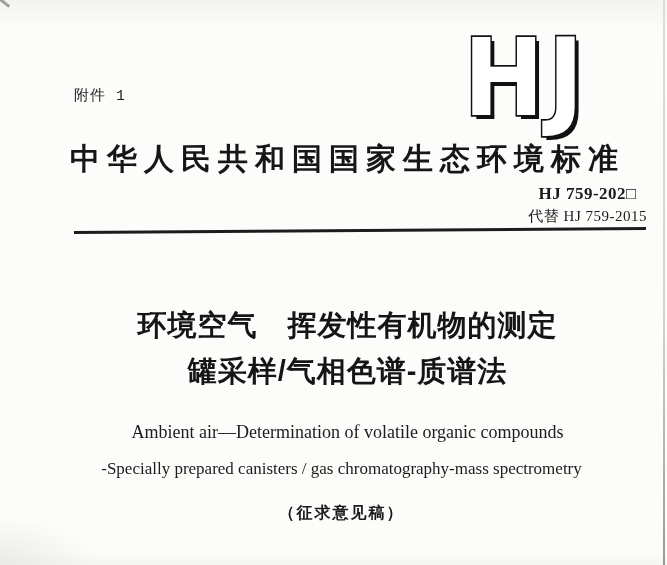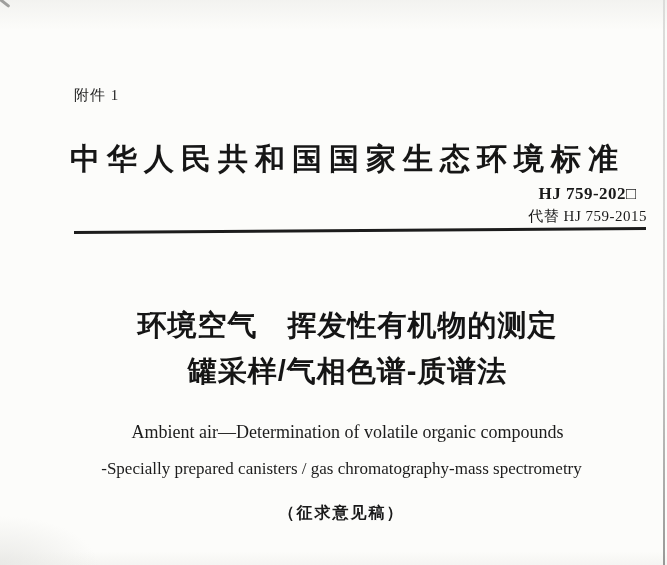--- a/index.html
+++ b/index.html
@@ -35,21 +35,21 @@
     width: 14px; height: 3px;
     background: #5a5a58;
     transform: rotate(38deg);
     opacity: 0.55;
     border-radius: 2px;
   }
   
   .attachment {
     position: absolute;
     left: 74px; top: 86px;
-    font-family: Liberation Serif, serif;
+    font-family: Liberation Mono, monospace;
     font-size: 15px;
     letter-spacing: 1px;
     color: #1f1f1f;
   }
   
   .logo {
     position: absolute;
     left: 443px; top: 22px;
     width: 165px; height: 104px;
     text-align: center;
@@ -151,20 +151,23 @@
 </head>
 <body>
 
 <div class="page">
 
   <div class="scan-edge-right"></div>
   <div class="corner-mark"></div>
 
   <div class="attachment">附件 1</div>
 
+  <div class="logo">
+    <span class="logo-text">HJ</span>
+  </div>
 
   <div class="org-title">中华人民共和国国家生态环境标准</div>
 
   <div class="code-block">
     <div class="std-code">HJ 759-202□</div>
     <div class="replaces">代替 HJ 759-2015</div>
   </div>
 
   <div class="rule"></div>
 

